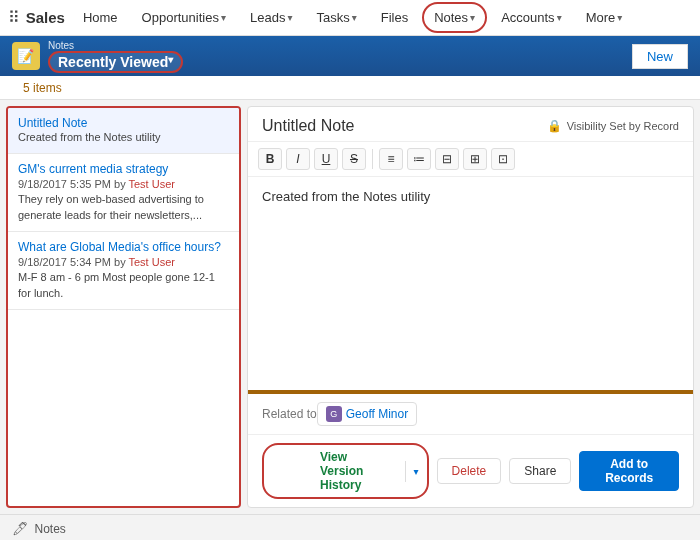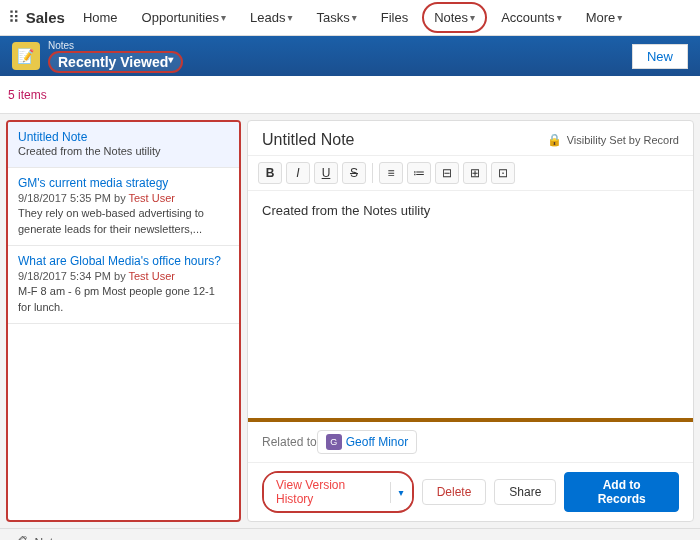--- a/index.html
+++ b/index.html
@@ -86,24 +86,24 @@
     .main-area {
       display: flex;
       height: calc(540px - 36px - 40px - 22px - 28px);
       
     }
 
     
     .items-count {
       background: #fff;
       border-bottom: 1px solid #e0e0e0;
-      padding: 2px 8px;
-      font-size: 12px;
-      color: #be185d;
-      height: 38px;
+      padding: 2px 23px;
+      font-size: 12px;
+      color: #a16207;
+      height: 24px;
       display: flex; align-items: center;
     }
 
     
     .left-panel {
       width: 235px;
       background: #fff;
       border: 2px solid #c23934;
       border-radius: 4px;
       overflow-y: auto;
@@ -213,22 +213,23 @@
       display: flex; align-items: center; gap: 0;
       border: 2px solid #c23934;
       border-radius: 16px;
       overflow: hidden;
       cursor: pointer;
     }
     .btn-view-history-text {
       background: #fff;
       padding: 5px 12px;
       font-size: 12px;
-      color: #ef4444;
-      font-weight: 400;
+      color: #15803d;
+      font-weight: 700;
+      margin-left: 44px;
     }
     .btn-view-history-chevron {
       background: #fff;
       padding: 5px 8px;
       font-size: 10px;
       color: #0070d2;
       border-left: 1px solid #ddd;
     }
     .btn-delete {
       background: #fff;

